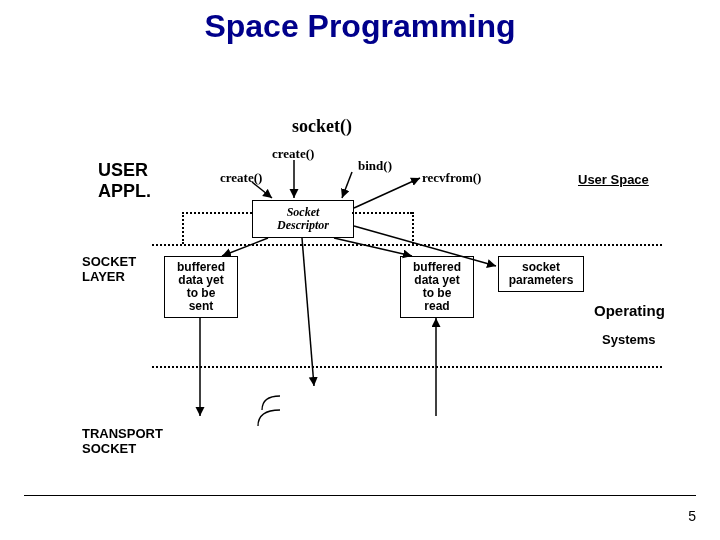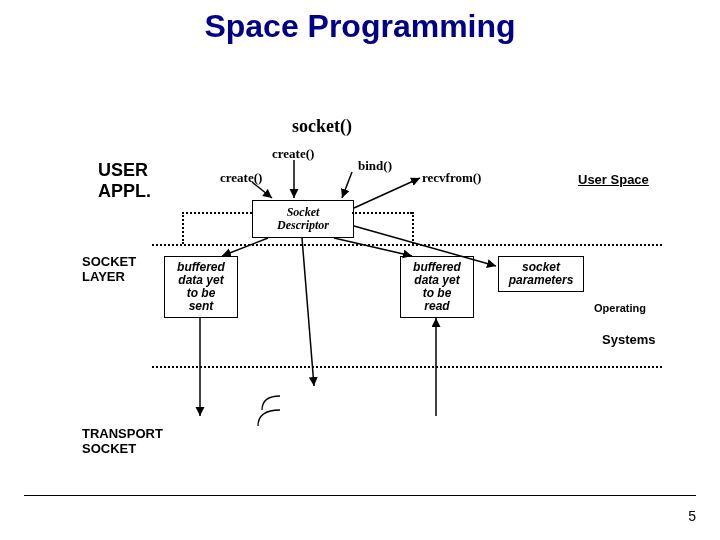--- a/index.html
+++ b/index.html
@@ -6,21 +6,21 @@
   .slide{position:relative;width:720px;height:540px;}
   .title{position:absolute;top:8px;left:0;right:0;text-align:center;font-size:32px;font-weight:bold;}
   .subtitle{position:absolute;top:70px;left:24px;font-size:22px;color:#333;}
   .diagram{position:absolute;top:116px;left:42px;width:636px;height:380px;}
   .pagenum{position:absolute;bottom:16px;right:24px;font-size:14px;color:#000;font-family:Arial,sans-serif;}
   .hr{position:absolute;left:24px;right:24px;bottom:44px;height:0;border-top:1px solid #000;}
 
   .dlabel{position:absolute;font-family:Arial,Helvetica,sans-serif;color:#000;}
   .serif{font-family:"Times New Roman",Times,serif;}
   .b{font-weight:bold;}
-  .box{position:absolute;border:1px solid #000;background:#fff;font-family:Arial,sans-serif;color:#000;font-weight:bold;font-size:12px;text-align:center;display:flex;align-items:center;justify-content:center;line-height:1.1;font-style:italic;}
+  .box{position:absolute;border:1px solid #000;background:#fff;font-family:Arial,sans-serif;color:#000;font-weight:bold;font-size:12px;text-align:center;display:flex;align-items:center;justify-content:center;line-height:1.1;}
   .sbox{font-family:"Times New Roman",serif;font-style:italic;}
 
   .dash-h{position:absolute;height:0;border-top:2px dotted #000;}
   .dash-v{position:absolute;width:0;border-left:2px dotted #000;}
 
   svg.conn{position:absolute;top:0;left:0;width:636px;height:380px;overflow:visible;}
 </style>
 </head>
 <body>
 
@@ -36,21 +36,21 @@
     <div class="dlabel serif b" style="top:54px;left:380px;font-size:13px;">recvfrom()</div>
 
     <div class="dlabel b" style="top:44px;left:56px;font-size:18px;white-space:pre;">USER
 APPL.</div>
     <div class="dlabel b" style="top:138px;left:40px;font-size:13px;white-space:pre;">SOCKET
 LAYER</div>
     <div class="dlabel b" style="top:310px;left:40px;font-size:13px;white-space:pre;">TRANSPORT
 SOCKET</div>
 
     <div class="dlabel b" style="top:56px;left:536px;font-size:13px;text-decoration:underline;">User Space</div>
-    <div class="dlabel b" style="top:186px;left:552px;font-size:11px;">Operating</div>
+    <div class="dlabel b" style="top:186px;left:552px;font-size:15px;">Operating</div>
     <div class="dlabel b" style="top:216px;left:560px;font-size:13px;text-align:center;">Systems</div>
 
     <div class="box sbox" style="top:84px;left:210px;width:100px;height:36px;">
         <span style="white-space:pre;">Socket
 Descriptor</span>
       </div>
     <div class="box" style="top:140px;left:122px;width:72px;height:60px;">
         <span style="white-space:pre;">buffered
 data yet
 to be

